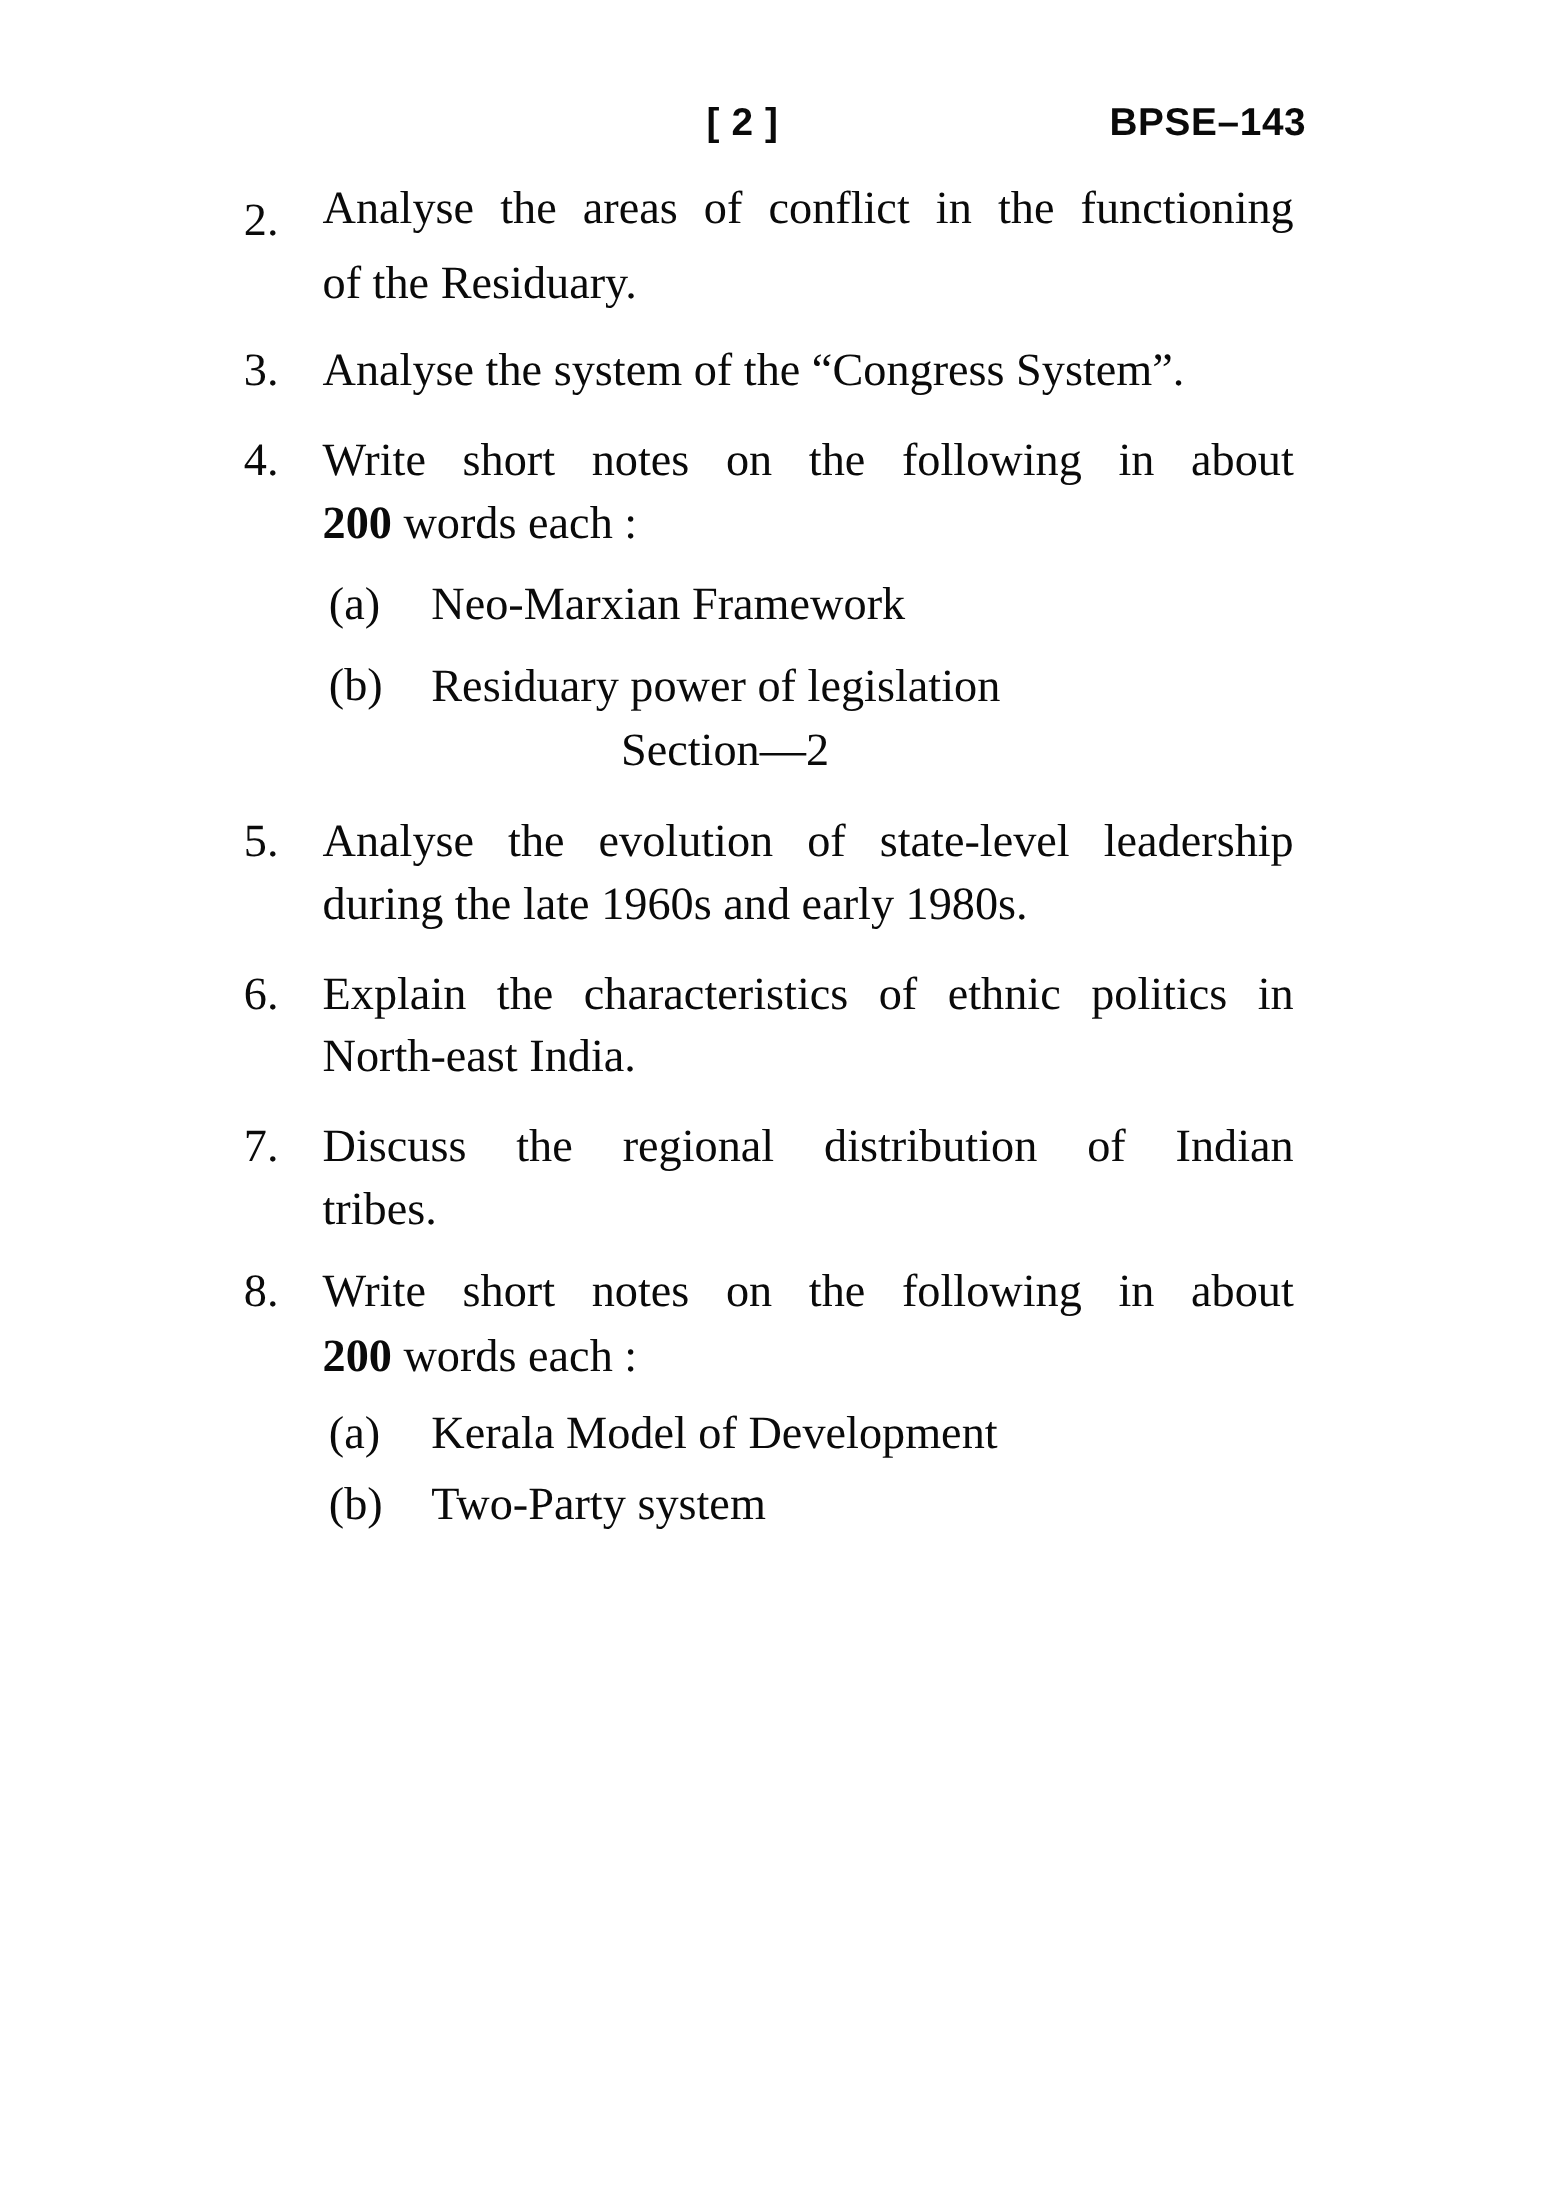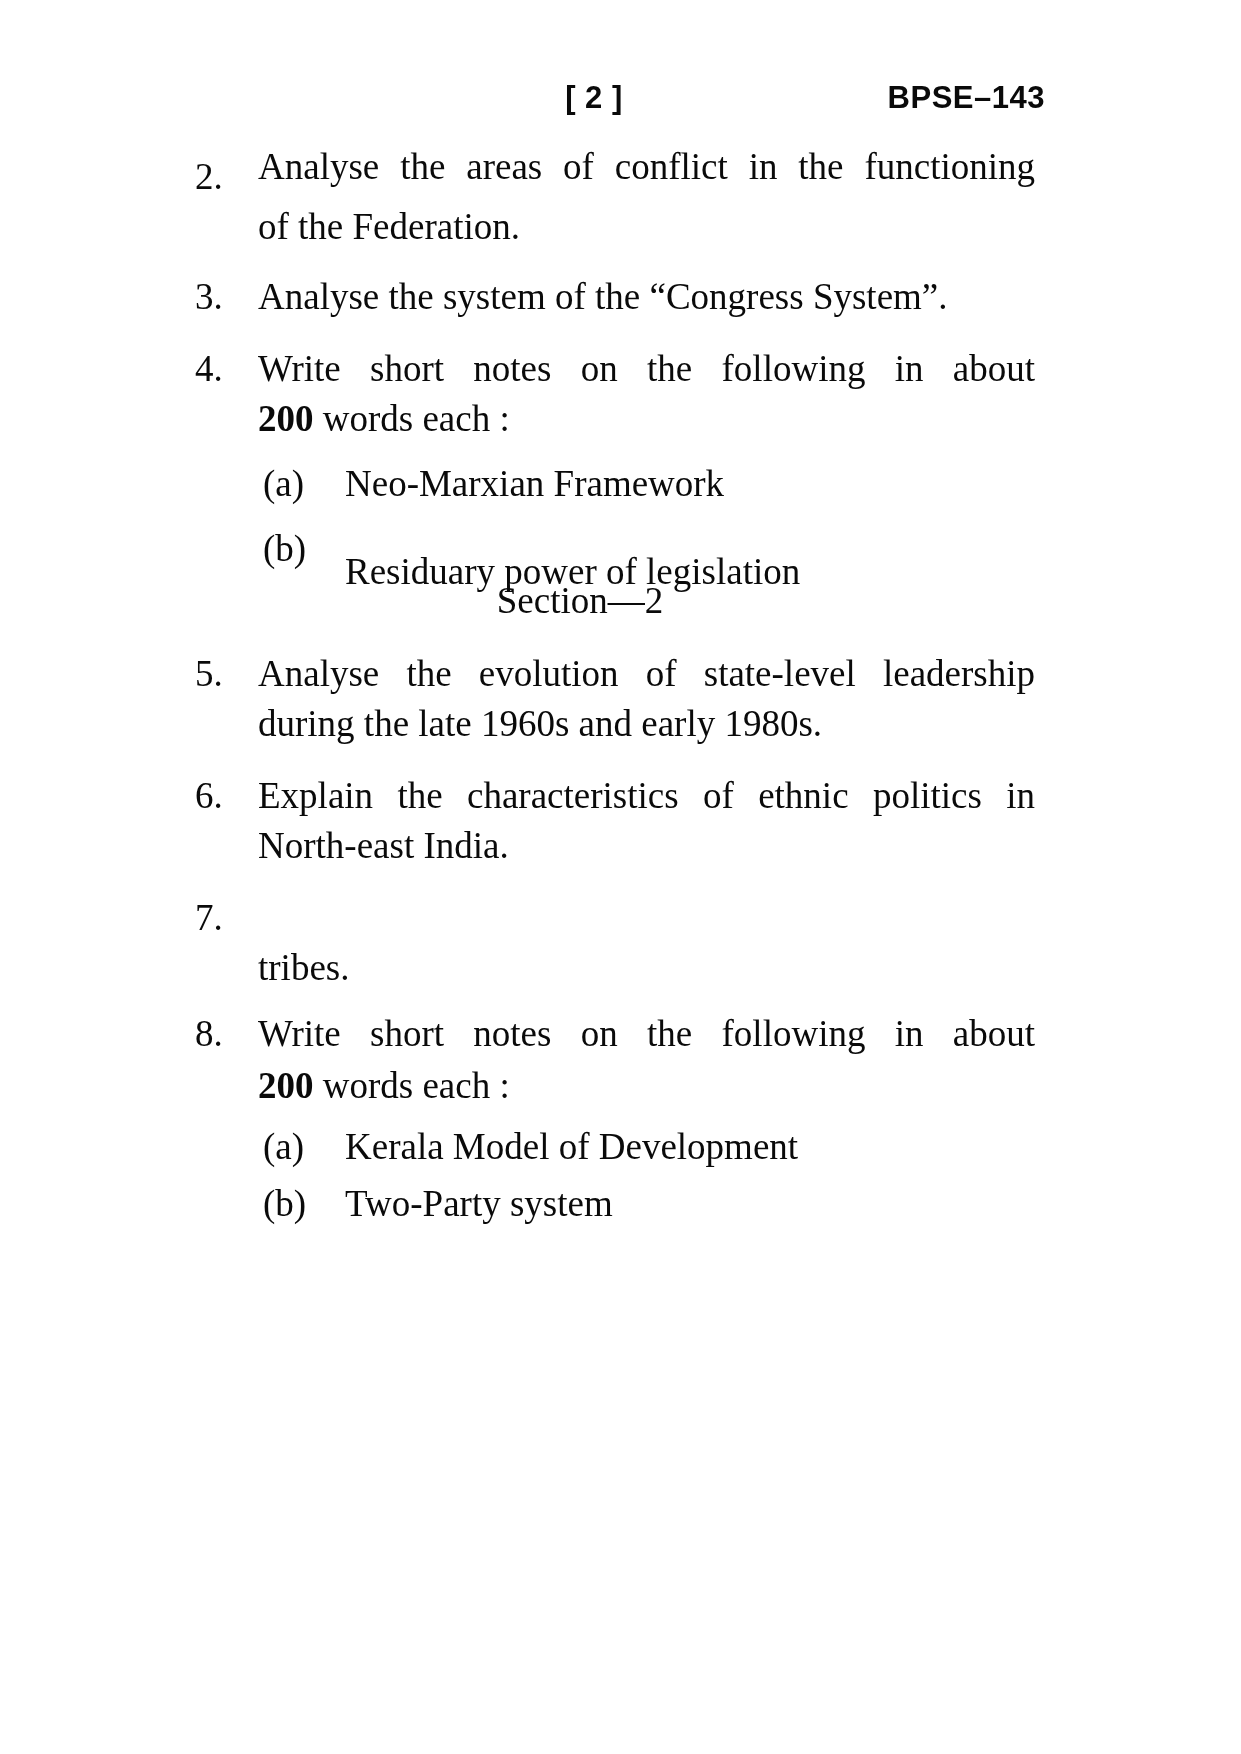--- a/index.html
+++ b/index.html
@@ -73,44 +73,45 @@
 </head>
 <body>
 
 <div id="page">
 
   <div id="page-num" class="hdr">[ 2 ]</div>
   <div id="paper-code" class="hdr">BPSE–143</div>
 
   <div class="num" style="top:155px">2.</div>
   <div class="line j" style="top:145px">Analyse the areas of conflict in the functioning</div>
-  <div class="line" style="top:205px">of the Federation.</div>
+  <div class="line" style="top:205px">of the Residuary.</div>
 
   <div class="num" style="top:275px">3.</div>
   <div class="line" style="top:275px">Analyse the system of the “Congress System”.</div>
 
   <div class="num" style="top:347px">4.</div>
   <div class="line j" style="top:347px">Write short notes on the following in about</div>
   <div class="line" style="top:397px"><span class="b">200</span><span> words each :</span></div>
   <div class="sub-label" style="top:462px">(a)</div>
   <div class="sub-text" style="top:462px">Neo-Marxian Framework</div>
   <div class="sub-label" style="top:527px">(b)</div>
-  <div class="sub-text" style="top:550px">Residuary power of legislation</div>
+  <div class="sub-text" style="top:528px">Residuary power of legislation</div>
 
   <div class="section-heading" style="top:579px">Section—2</div>
 
   <div class="num" style="top:652px">5.</div>
   <div class="line j" style="top:652px">Analyse the evolution of state-level leadership</div>
   <div class="line" style="top:702px">during the late 1960s and early 1980s.</div>
 
   <div class="num" style="top:774px">6.</div>
   <div class="line j" style="top:774px">Explain the characteristics of ethnic politics in</div>
   <div class="line" style="top:824px">North-east India.</div>
 
   <div class="num" style="top:896px">7.</div>
+  <div class="line j" style="top:896px">Discuss the regional distribution of Indian</div>
   <div class="line" style="top:946px">tribes.</div>
 
   <div class="num" style="top:1012px">8.</div>
   <div class="line j" style="top:1012px">Write short notes on the following in about</div>
   <div class="line" style="top:1064px"><span class="b">200</span><span> words each :</span></div>
   <div class="sub-label" style="top:1125px">(a)</div>
   <div class="sub-text" style="top:1125px">Kerala Model of Development</div>
   <div class="sub-label" style="top:1182px">(b)</div>
   <div class="sub-text" style="top:1182px">Two-Party system</div>
 

